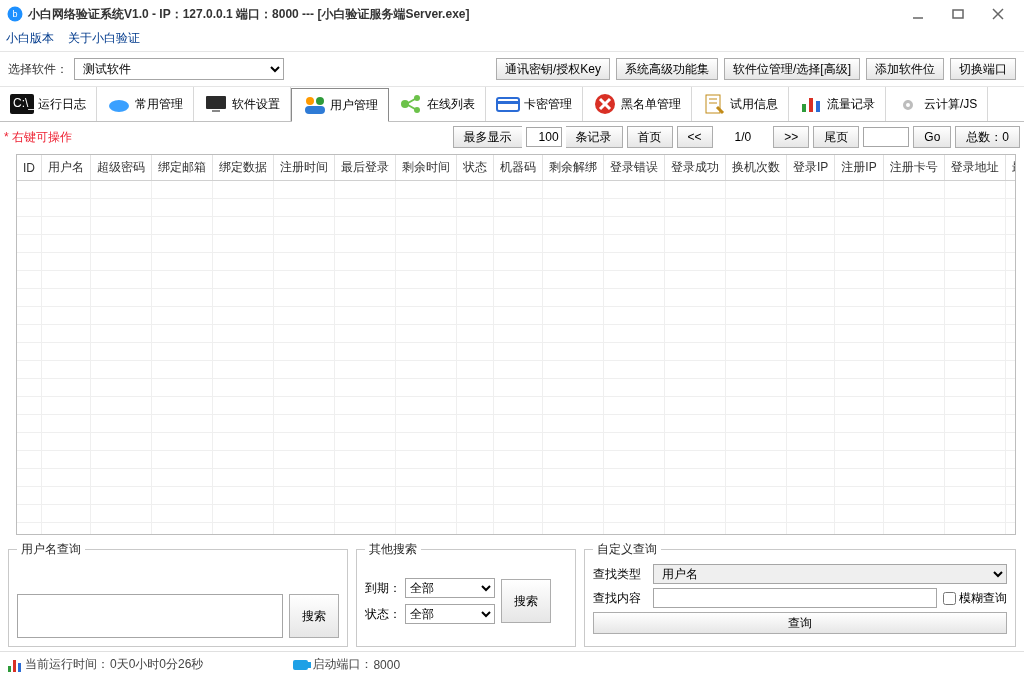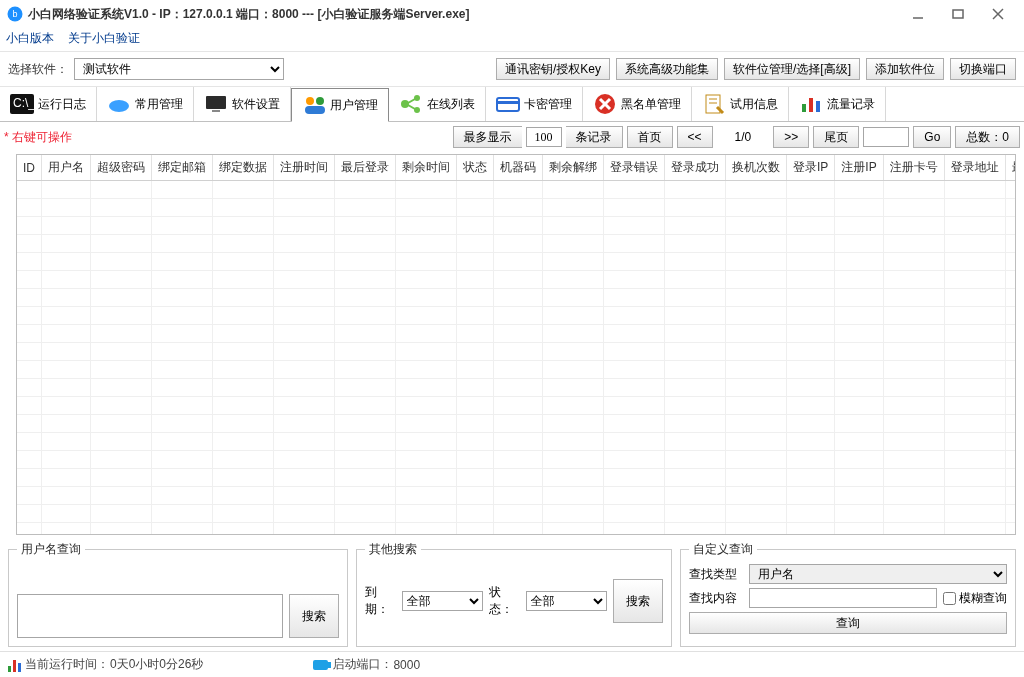--- a/index.html
+++ b/index.html
@@ -29,21 +29,21 @@
 .table-wrap{flex:1;border:1px solid #bdbdbd;margin:2px 8px 6px 16px;overflow:auto;background:#fff}
 table{border-collapse:collapse;width:100%;min-width:1006px}
 thead th{background:#fff;border-right:1px solid #e2e2e2;border-bottom:1px solid #d0d0d0;padding:4px 6px;font-weight:normal;color:#333;white-space:nowrap}
 tbody td{border-right:1px solid #efefef;border-bottom:1px solid #efefef;height:18px}
 .bottom{display:flex;gap:8px;padding:0 8px 4px 8px}
 fieldset{border:1px solid #c9c9c9;padding:6px 8px 8px 8px}
 fieldset legend{padding:0 4px;color:#2a2a2a}
 .fs1{width:340px;display:flex;gap:6px;align-items:flex-end}
 .fs1 input{flex:1;height:44px;border:1px solid #a6a6a6;padding:2px}
 .fs2{width:220px;display:flex;gap:6px;align-items:center}
-.fs2 .rows{display:flex;flex-direction:row;gap:6px}
+.fs2 .rows{display:flex;flex-direction:column;gap:6px}
 .fs2 .rows .r{display:flex;align-items:center;gap:4px}
 .fs3{flex:1}
 .fs3 .r{display:flex;align-items:center;gap:6px;margin-bottom:4px}
 .fs3 select,.fs3 input[type=text]{border:1px solid #a6a6a6;height:20px;padding:0 4px}
 .fs3 .wide{flex:1}
 .statusbar{display:flex;align-items:center;gap:14px;padding:4px 8px;border-top:1px solid #e0e0e0;background:#fff}
 .statusbar .chunk{display:flex;align-items:center;gap:1px;color:#444}
 .sel{height:20px;border:1px solid #a6a6a6;background:#fff;width:90px}
 .chk{display:inline-flex;align-items:center;gap:3px}
 </style>
@@ -175,28 +175,36 @@
   <div class="tab">
       <span class="ico">
         <svg width="22" height="20">
           <rect x="2" y="10" width="4" height="8" fill="#2e9b3a"></rect>
           <rect x="9" y="4" width="4" height="14" fill="#d93025"></rect>
           <rect x="16" y="7" width="4" height="11" fill="#2b6cd6"></rect>
         </svg>
       </span>
       <span>流量记录</span>
     </div>
+  <div class="tab">
+      <span class="ico">
+        <svg width="22" height="22">
+          <path d="M6 12a5 5 0 0 1 5-5h1v3h-1a2 2 0 0 0 0 4h1v3h-1a5 5 0 0 1-5-5zm10 0a5 5 0 0 1-5 5h-1v-3h1a2 2 0 0 0 0-4h-1V7h1a5 5 0 0 1 5 5z" fill="#bdbdbd"></path>
+        </svg>
+      </span>
+      <span>云计算/JS</span>
+    </div>
 </div>
 
 <div class="hintrow">
   <span class="hint">* 右键可操作</span>
   <span class="spacer"></span>
   <div class="pager">
     <span class="btn" style="border-right:none">最多显示</span>
-    <input type="text" style="width: 36px; text-align: center; font-family: Liberation Serif, serif;" value="100">
+    <input type="text" style="width: 36px; text-align: right;" value="100">
     <span class="btn" style="border-left:none">条记录</span>
     <span class="btn">首页</span>
     <span class="btn">&lt;&lt;</span>
     <span style="padding:0 18px">1/0</span>
     <span class="btn">&gt;&gt;</span>
     <span class="btn">尾页</span>
     <input type="text" style="width: 46px;">
     <span class="btn">Go</span>
     <span class="btn" style="min-width:56px">总数：0</span>
   </div>
@@ -697,21 +705,21 @@
 <div class="statusbar">
   <span class="chunk">
     <svg width="16" height="14">
         <rect x="0" y="8" width="3" height="6" fill="#2e9b3a"></rect>
         <rect x="5" y="2" width="3" height="12" fill="#d93025"></rect>
         <rect x="10" y="5" width="3" height="9" fill="#2b6cd6"></rect>
       </svg>
     <span>当前运行时间：</span>
       <span>0天0小时0分26秒</span>
   </span>
-  <span class="chunk" style="margin-left:96px">
+  <span class="chunk" style="margin-left:76px">
     <svg width="18" height="10">
         <rect x="0" y="0" width="15" height="10" rx="2" fill="#1ea0e6"></rect>
         <rect x="15" y="2" width="3" height="6" fill="#1ea0e6"></rect>
       </svg>
     <span>启动端口：</span>
       <span>8000</span>
   </span>
 </div>
 
 </body></html>

